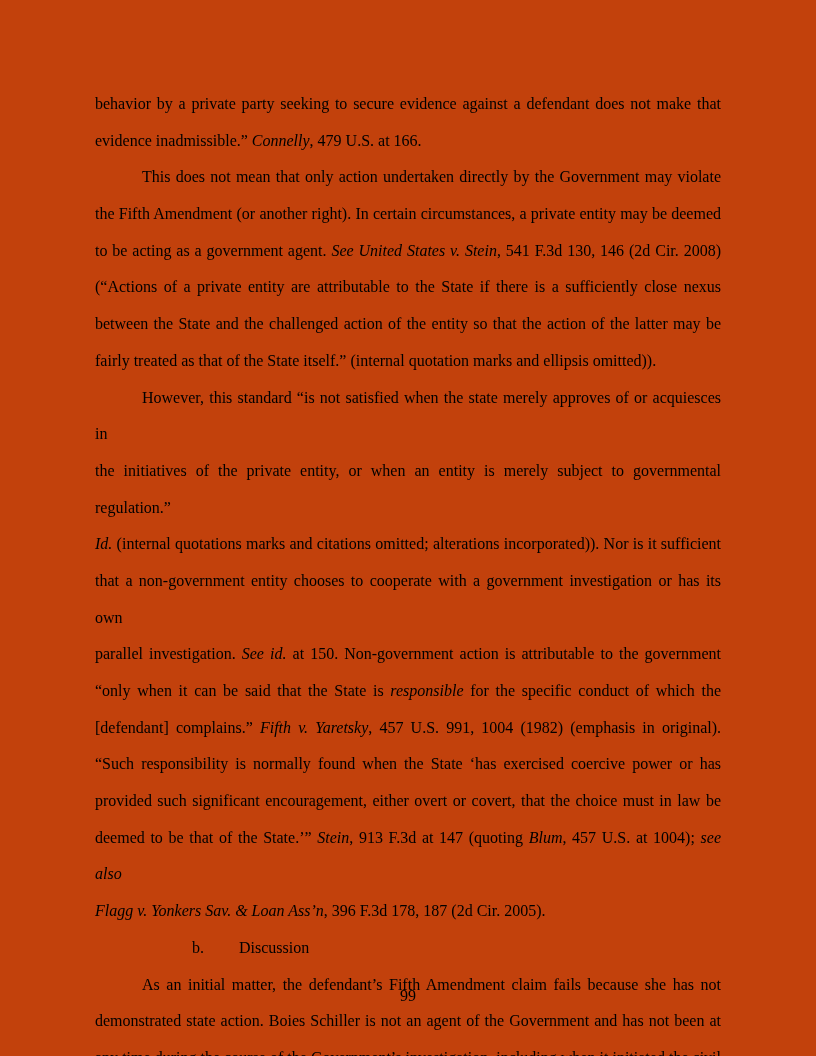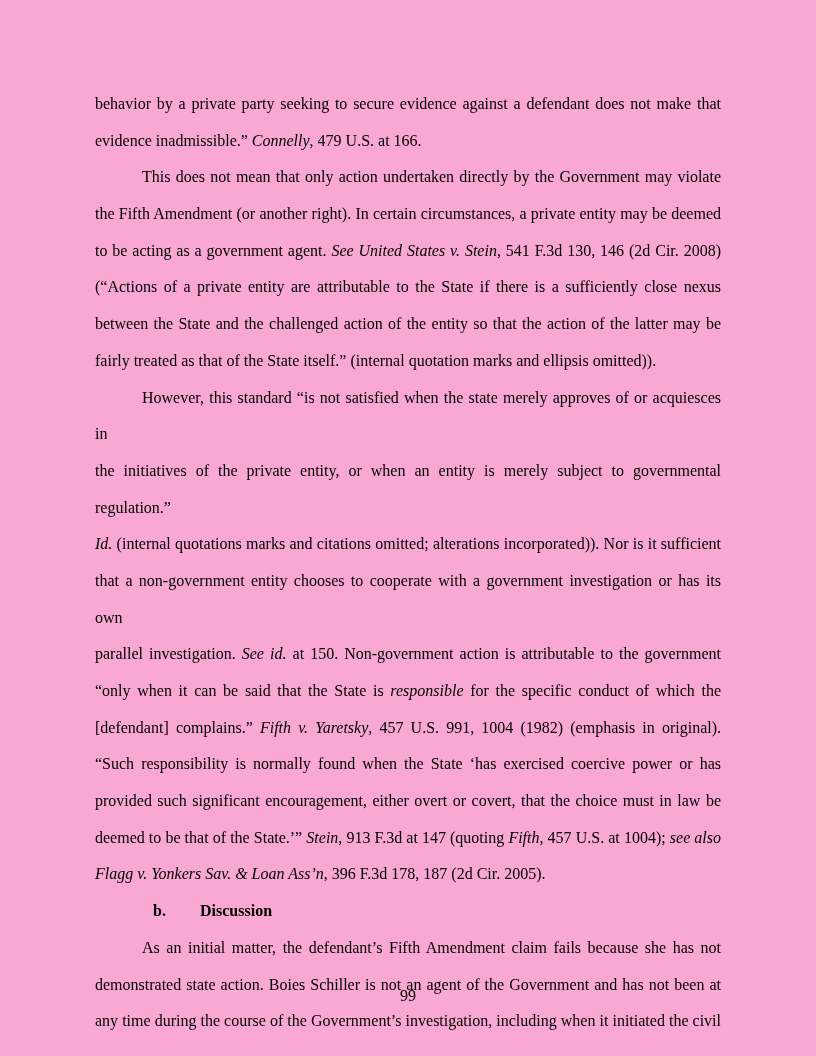--- a/index.html
+++ b/index.html
@@ -4,21 +4,21 @@
 <style>
   html, body {
     margin: 0;
     padding: 0;
     background: #ffffff;
   }
   .page {
     position: relative;
     width: 816px;
     height: 1056px;
-    background: #f9a8d4;
+    background: #c2410c;
     color: #000000;
     font-family: "Liberation Serif", serif;
     font-size: 16px;
     overflow: hidden;
   }
   .doc-body {
     position: absolute;
     left: 95px;
     top: 86px;
     width: 626px;
@@ -29,22 +29,22 @@
     text-align: justify;
     text-align-last: left;
   }
   .line.just {
     text-align-last: justify;
   }
   .line.indent {
     text-indent: 47px;
   }
   .heading {
-    margin-left: 58px;
-    font-weight: bold;
+    margin-left: 97px;
+    font-weight: normal;
   }
   .h-label {
     display: inline-block;
     width: 47px;
   }
   em { font-style: italic; }
   .footer {
     position: absolute;
     left: 0;
     right: 0;
@@ -73,21 +73,21 @@
       <div class="para">
         <div class="line indent just"><span>However, this standard “is not satisfied when the state merely approves of or acquiesces in</span></div>
         <div class="line just"><span>the initiatives of the private entity, or when an entity is merely subject to governmental regulation.”</span></div>
         <div class="line just"><em>Id.</em><span> (internal quotations marks and citations omitted; alterations incorporated)).  Nor is it sufficient</span></div>
         <div class="line just"><span>that a non-government entity chooses to cooperate with a government investigation or has its own</span></div>
         <div class="line just"><span>parallel investigation.  </span><em>See id.</em><span> at 150.  Non-government action is attributable to the government</span></div>
         <div class="line just"><span>“only when it can be said that the State is </span><em>responsible</em><span> for the specific conduct of which the</span></div>
         <div class="line just"><span>[defendant] complains.” </span><em>Fifth v. Yaretsky</em><span>, 457 U.S. 991, 1004 (1982) (emphasis in original).</span></div>
         <div class="line just"><span>“Such responsibility is normally found when the State ‘has exercised coercive power or has</span></div>
         <div class="line just"><span>provided such significant encouragement, either overt or covert, that the choice must in law be</span></div>
-        <div class="line just"><span>deemed to be that of the State.’”  </span><em>Stein</em><span>, 913 F.3d at 147 (quoting </span><em>Fifth</em><span>, 457 U.S. at 1004); </span><em>see also</em></div>
+        <div class="line just"><span>deemed to be that of the State.’”  </span><em>Stein</em><span>, 913 F.3d at 147 (quoting </span><em>Blum</em><span>, 457 U.S. at 1004); </span><em>see also</em></div>
         <div class="line"><em>Flagg v. Yonkers Sav. &amp; Loan Ass’n</em><span>, 396 F.3d 178, 187 (2d Cir. 2005).</span></div>
       </div>
       <div class="heading line"><span class="h-label">b.</span><span class="h-title">Discussion</span></div>
       <div class="para">
         <div class="line indent just"><span>As an initial matter, the defendant’s Fifth Amendment claim fails because she has not</span></div>
         <div class="line just"><span>demonstrated state action.  Boies Schiller is not an agent of the Government and has not been at</span></div>
         <div class="line just"><span>any time during the course of the Government’s investigation, including when it initiated the civil</span></div>
       </div>
     </div>
   <div class="footer">99</div>

